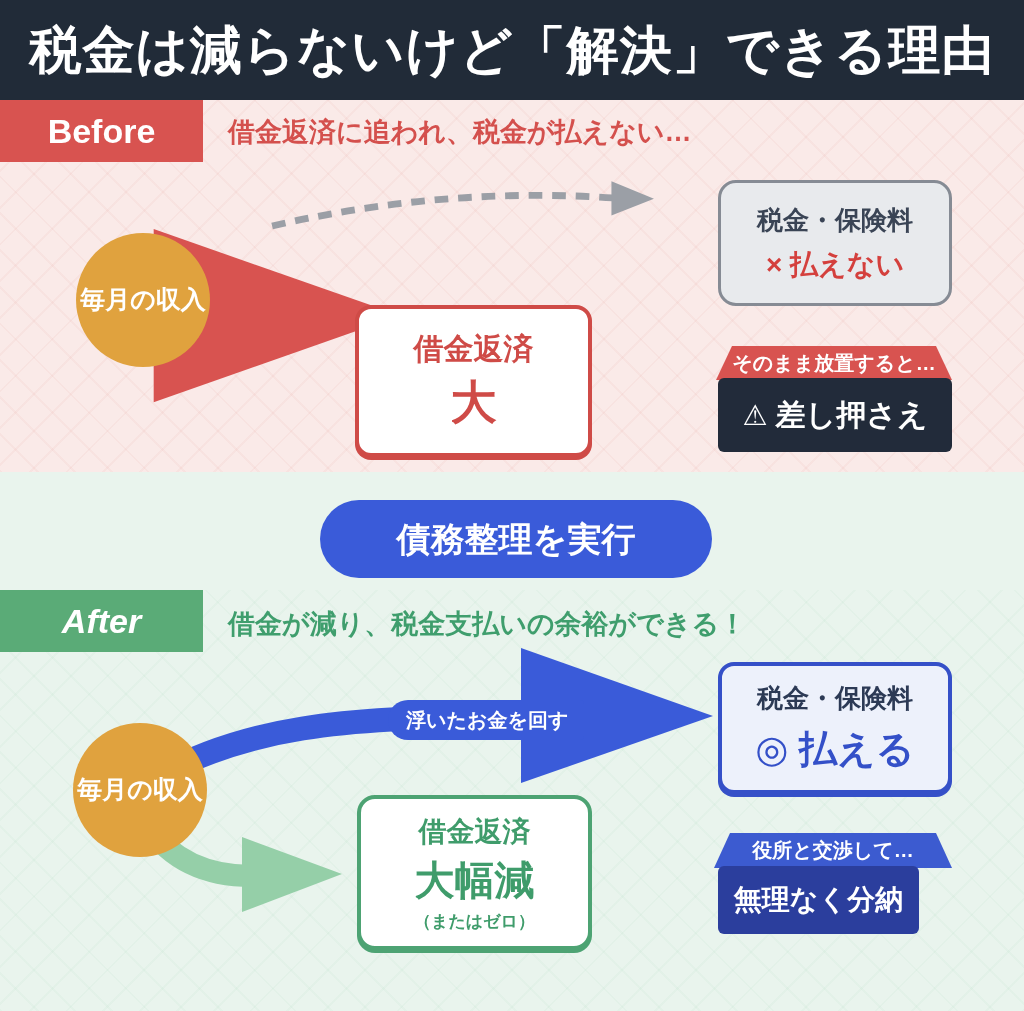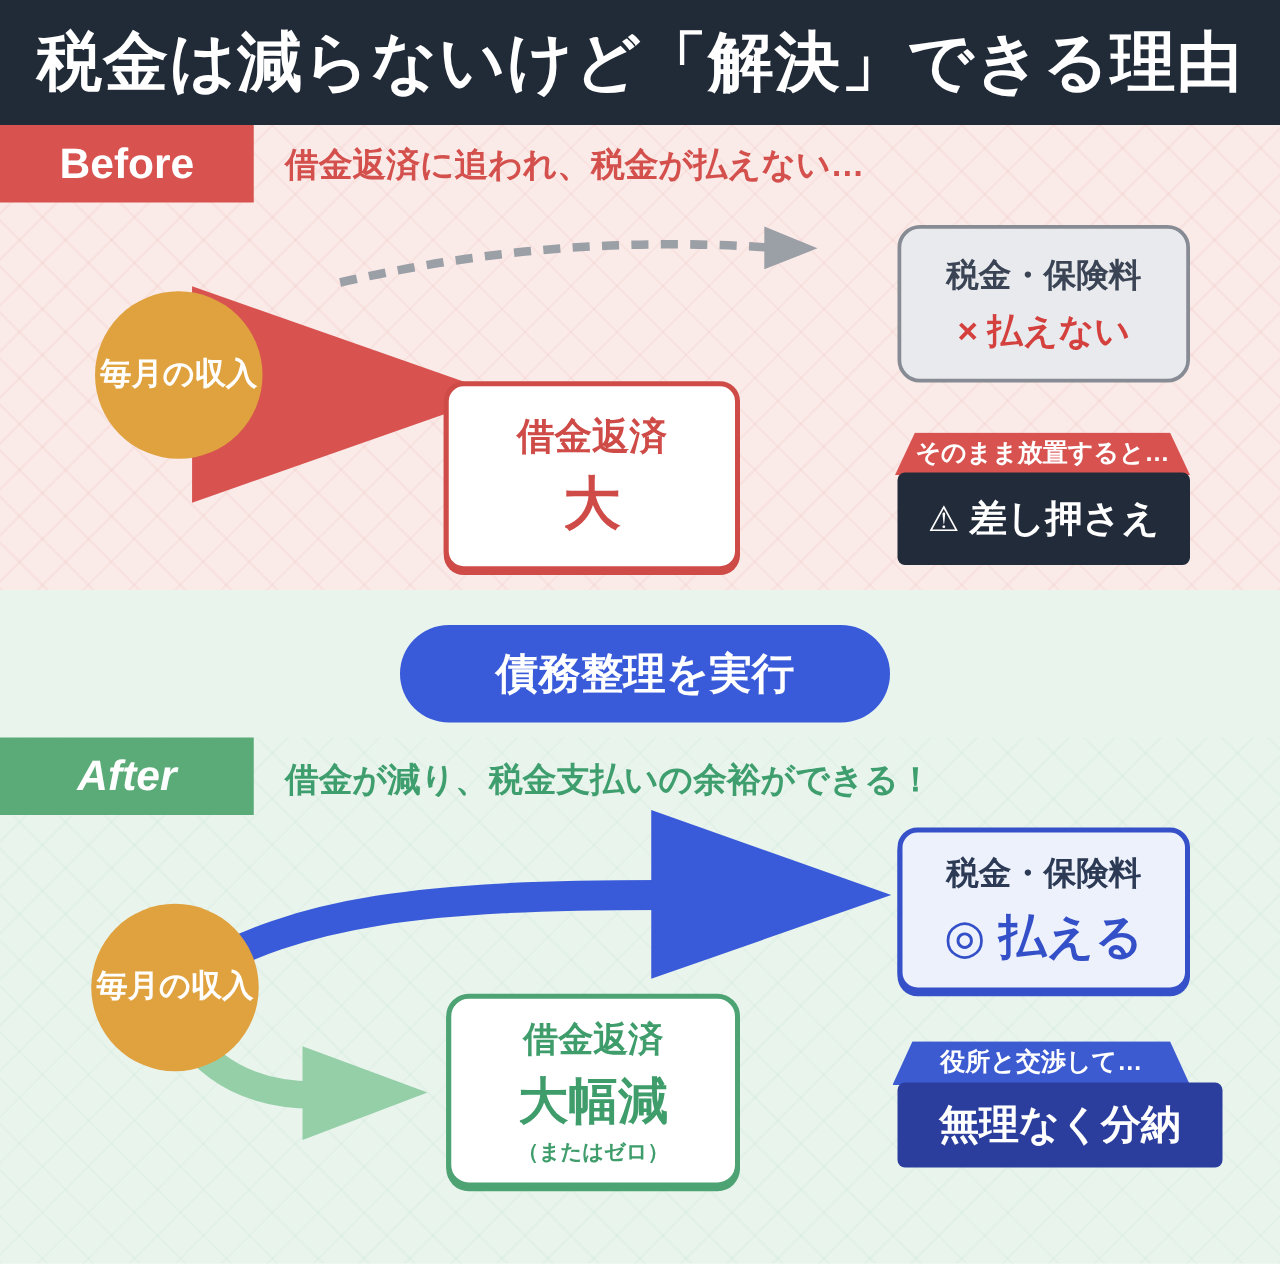--- a/index.html
+++ b/index.html
@@ -72,22 +72,22 @@
             clip-path:polygon(16px 0, calc(100% - 16px) 0, 100% 100%, 0 100%); z-index:2; }
   .ribbon.red  { left:716px; top:246px; width:236px; height:34px; line-height:34px; background:#d85350; }
   .ribbon.blue { left:714px; top:243px; width:238px; height:35px; line-height:35px; background:#3c5bd0; }
 
   
   .solid-box { position:absolute; display:flex; align-items:center; justify-content:center;
                color:#fff; font-weight:bold; z-index:2; }
   .seizure-box { left:718px; top:278px; width:234px; height:74px; background:#222b3a;
                  border-radius:6px; font-size:30px; }
   .seizure-box .warn-icon { font-size:28px; margin-right:8px; }
-  .payment-box { left:718px; top:276px; width:260px; height:68px; background:#2b3e9d;
-                 border-radius:6px; font-size:32px; }
+  .payment-box { left:718px; top:276px; width:201px; height:68px; background:#2b3e9d;
+                 border-radius:6px; font-size:28px; }
 
   
   .action-pill { position:absolute; left:320px; top:500px; width:392px; height:78px;
                  background:#3a5bd9; border-radius:40px; text-align:center; line-height:78px;
                  color:#fff; font-size:34px; font-weight:bold; z-index:6; }
 
   
   .flow-label { position:absolute; left:388px; top:110px; height:40px; line-height:40px;
                 padding:0 16px 0 18px; background:#3a5bd9; color:#fff; font-size:20px;
                 font-weight:bold; border-radius:20px 4px 4px 20px; z-index:4; }
@@ -147,20 +147,21 @@
     </svg>
 
     <div class="badge green">After</div>
     <div class="caption green">借金が減り、税金支払いの余裕ができる！</div>
 
     <div class="income-circle after">
       <span>毎月の</span>
       <span>収入</span>
     </div>
 
+    <div class="flow-label">浮いたお金を回す</div>
 
     <div class="outline-box debt-box-after">
       <div class="box-title">借金返済</div>
       <div class="box-value">大幅減</div>
       <div class="box-note">（またはゼロ）</div>
     </div>
 
     <div class="outline-box tax-box-after">
       <div class="box-title">税金・保険料</div>
       <div class="box-status">◎ 払える</div>

